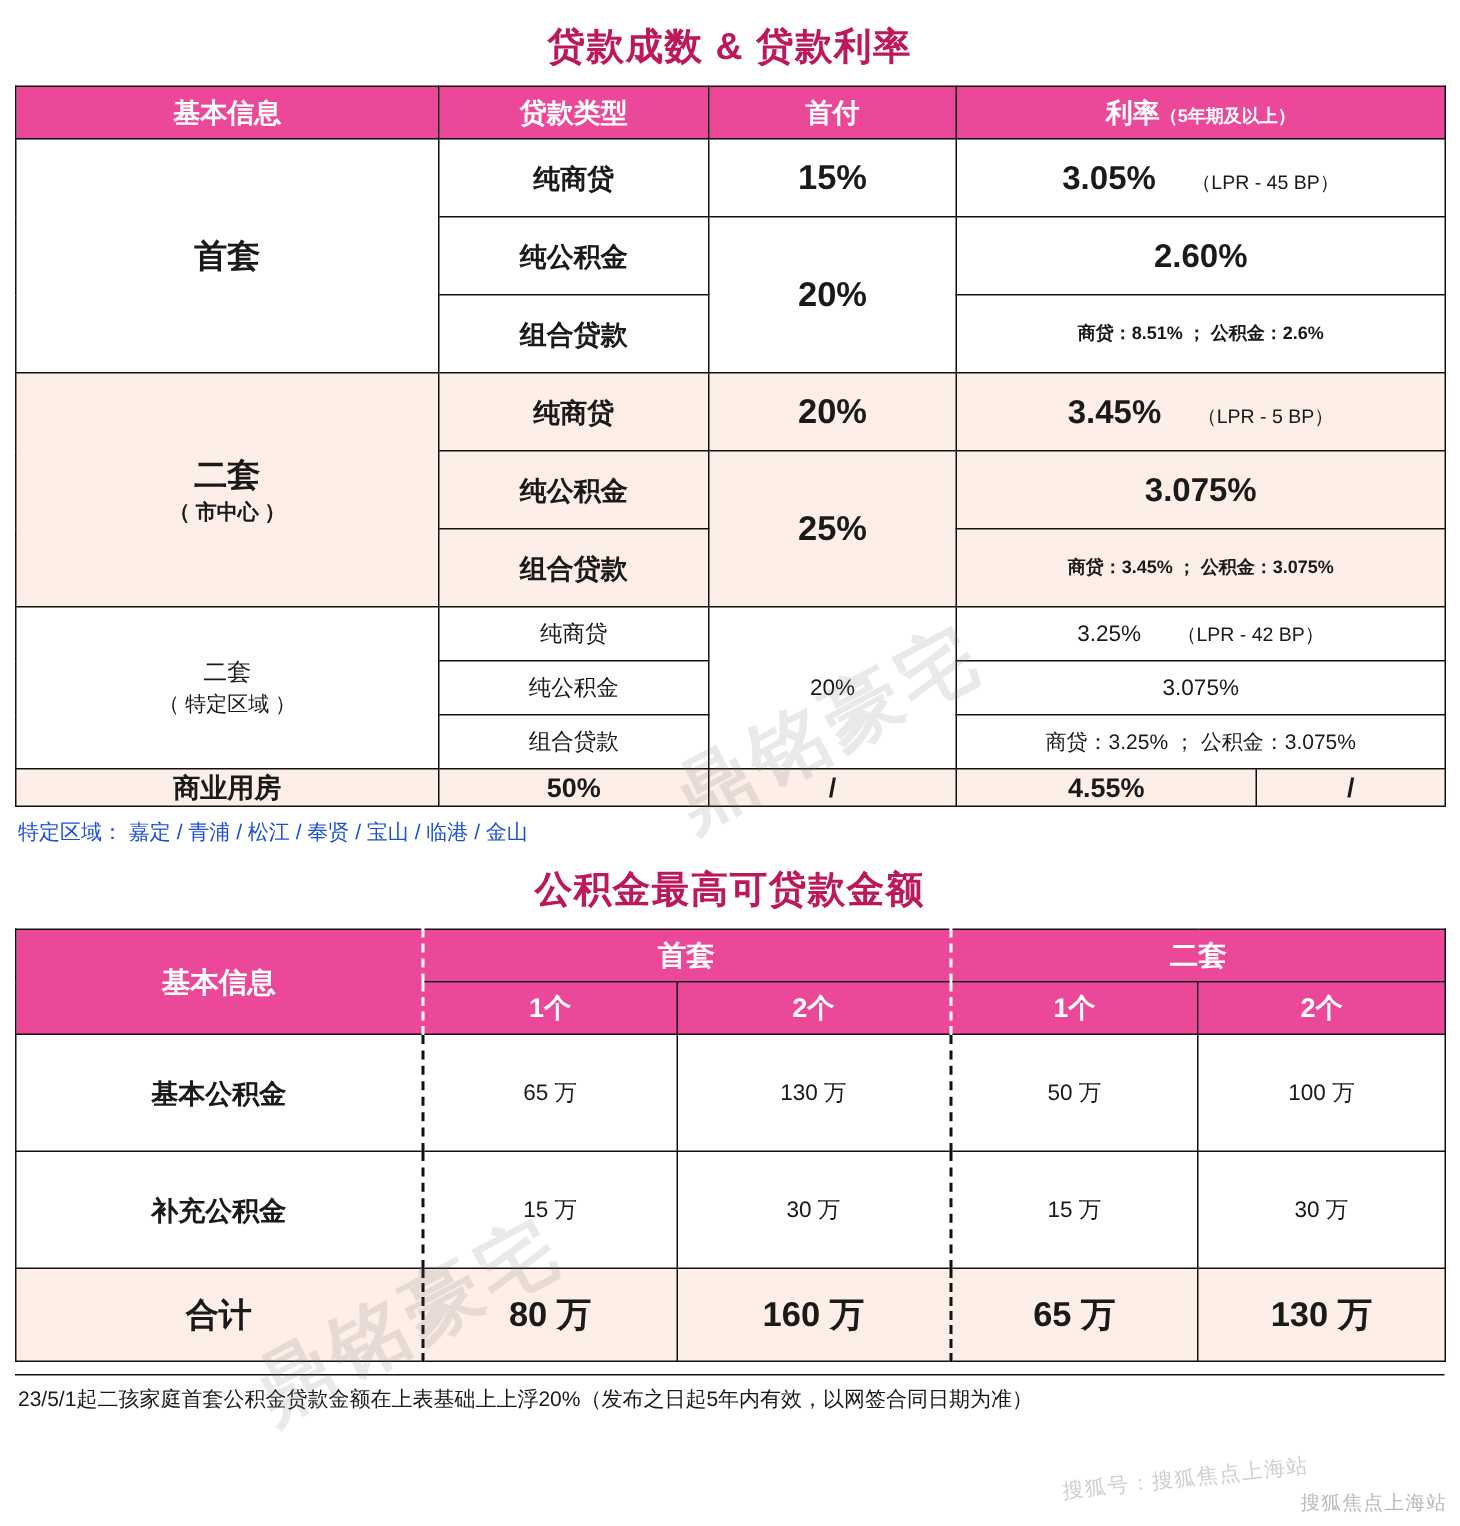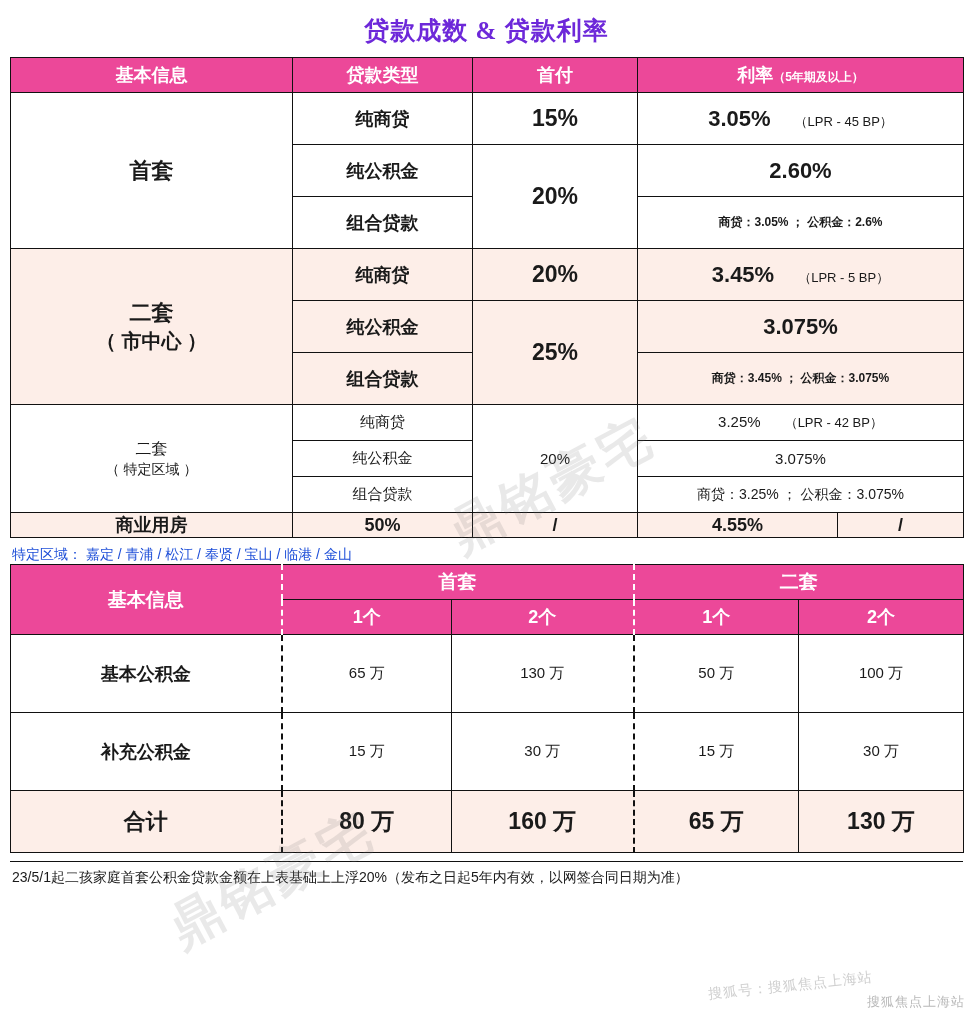--- a/index.html
+++ b/index.html
@@ -20,22 +20,21 @@
     height: 1017px;
     position: relative;
     box-sizing: border-box;
     padding: 0 10px;
   }
   .title {
     text-align: center;
     font-size: 25px;
     font-weight: bold;
     letter-spacing: 1px;
-    color: #6d28d9;
-    font-family: Liberation Serif, serif;
+    color: #be185d;
   }
   #title1 { padding-top: 14px; padding-bottom: 10px; }
   #title2 { padding-top: 12px; padding-bottom: 10px; }
 
   table {
     border-collapse: collapse;
     width: 953px;
     table-layout: fixed;
   }
   .tbl td, .tbl th {
@@ -165,28 +164,28 @@
           <span class="bold22">3.05%</span><span class="lpr">（LPR - 45 BP）</span>
         </td>
       </tr>
       <tr class="whiterow" style="height:52px">
         <td class="bold18">纯公积金</td>
         <td rowspan="2" class="bold20">20%</td>
         <td colspan="2" class="bold22">2.60%</td>
       </tr>
       <tr class="whiterow" style="height:52px">
         <td class="bold18">组合贷款</td>
-        <td colspan="2" class="small12">商贷：3.05% ； 公积金：2.6%</td>
+        <td colspan="2" class="small12">商贷：8.51% ； 公积金：2.6%</td>
       </tr>
 
       <tr class="pinkrow" style="height:52px">
         <td rowspan="3" class="bold22 pinkrow">
           <div class="stack">
             <span>二套</span>
-            <span style="font-size:20px">（ 市中心 ）</span>
+            <span style="font-size:14px">（ 市中心 ）</span>
           </div>
         </td>
         <td class="bold18">纯商贷</td>
         <td class="bold20">20%</td>
         <td colspan="2">
           <span class="bold22">3.45%</span><span class="lpr">（LPR - 5 BP）</span>
         </td>
       </tr>
       <tr class="pinkrow" style="height:52px">
         <td class="bold18">纯公积金</td>
@@ -225,20 +224,21 @@
         <td class="bold18">50%</td>
         <td class="bold18">/</td>
         <td class="bold18">4.55%</td>
         <td class="bold18">/</td>
       </tr>
     </tbody>
   </table>
 
   <div class="note">特定区域： 嘉定 / 青浦 / 松江 / 奉贤 / 宝山 / 临港 / 金山</div>
 
+  <div class="title" id="title2">公积金最高可贷款金额</div>
 
   <table class="tbl">
     <colgroup>
       <col style="width:271px">
       <col style="width:170px">
       <col style="width:182px">
       <col style="width:165px">
       <col style="width:165px">
     </colgroup>
     <tbody>

